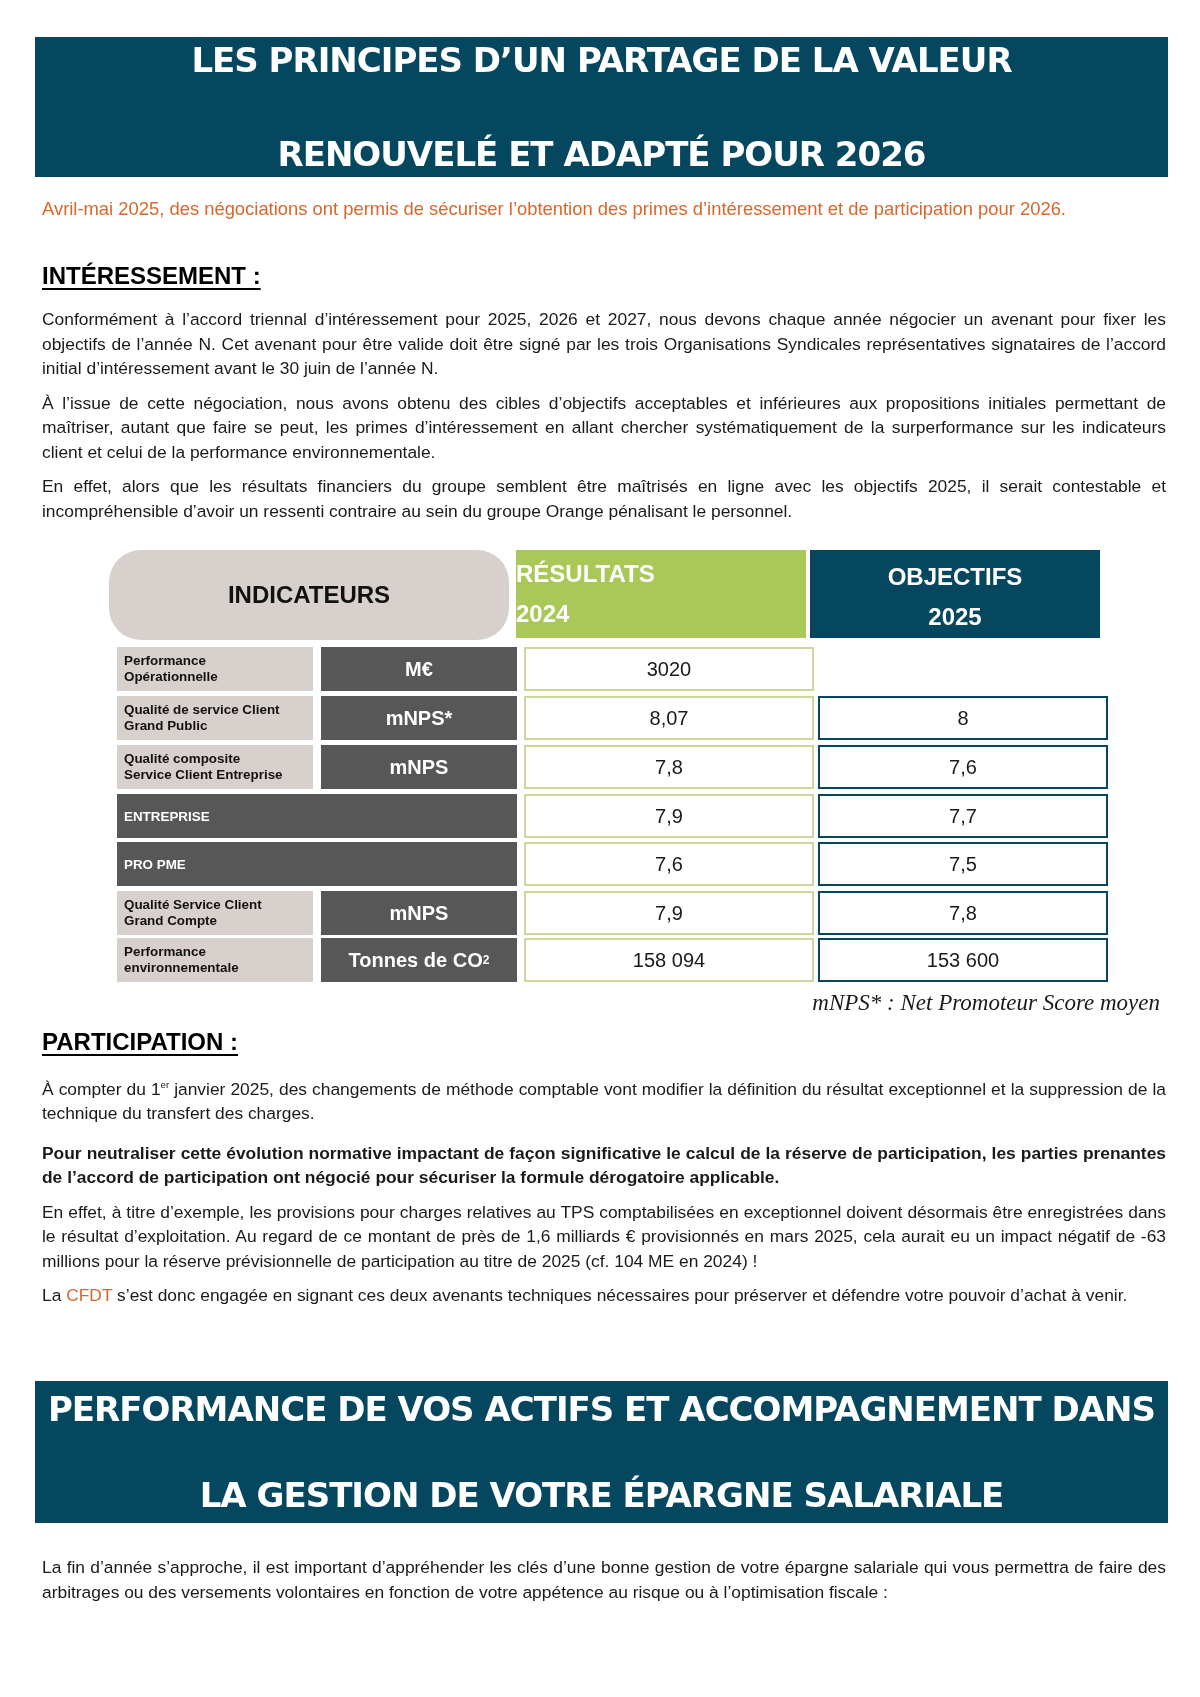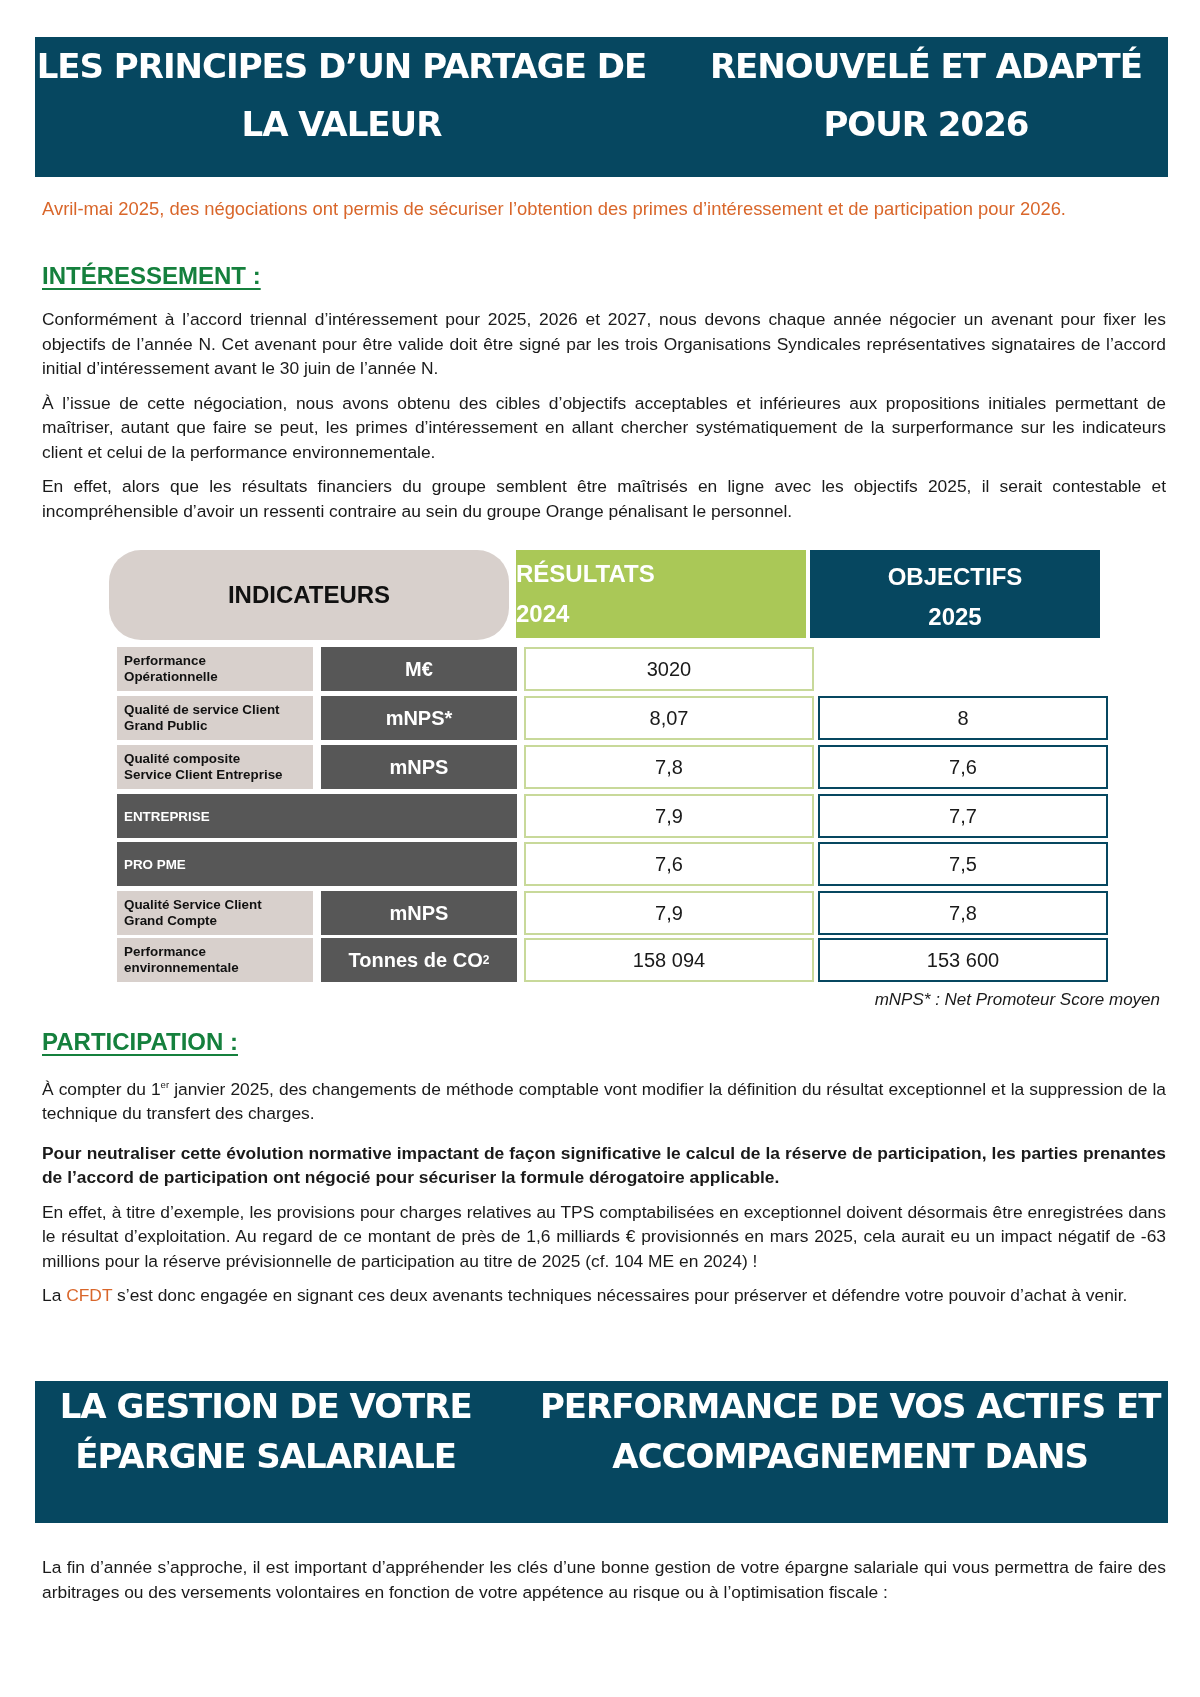--- a/index.html
+++ b/index.html
@@ -4,31 +4,31 @@
 <style>
   * { box-sizing: border-box; margin: 0; padding: 0; }
   html, body { width: 1200px; height: 1697px; background: #ffffff; overflow: hidden; }
   body { font-family: "Liberation Sans", "DejaVu Sans", sans-serif; color: #1a1a1a; position: relative; }
 
   .banner {
     position: absolute; left: 35px; width: 1133px;
     background: #064760; color: #ffffff; text-align: center;
     font-family: "DejaVu Sans", "Liberation Sans", sans-serif;
     font-weight: bold; letter-spacing: -1px;
-    display: flex; flex-direction: row; justify-content: center; gap: 36px;
+    display: flex; flex-direction: column; justify-content: center; gap: 36px;
   }
   .banner .line { display: block; }
   #banner1 { top: 37px; height: 140px; font-size: 34px; line-height: 58px; }
   #banner2 { top: 1381px; height: 142px; font-size: 34px; line-height: 50px; }
 
   .body-wrap { position: absolute; left: 42px; width: 1124px; }
   .p { font-size: 17.4px; line-height: 24.5px; text-align: justify; }
   .intro { color: #d9662a; font-size: 18.4px; line-height: 26px; }
   .section-title {
-    color: #15803d; font-weight: bold; font-size: 24px; text-decoration: underline;
+    color: #000000; font-weight: bold; font-size: 24px; text-decoration: underline;
     text-underline-offset: 4px; text-decoration-thickness: 2px;
   }
   .hl { color: #d9662a; }
 
   
   .table { position: absolute; left: 109px; top: 550px; width: 990px; }
   .hdr-ind { position: absolute; left: 0; top: 0; width: 400px; height: 90px; background: #d8d0cc;
     display: flex; align-items: center; justify-content: center; font-weight: bold; font-size: 24px; color: #111; border-radius: 32px; }
   .hdr-res { position: absolute; left: 407px; top: 0; width: 290px; height: 88px; background: #aac857;
     color: #ffffff; text-align: left; font-weight: bold; font-size: 24px; line-height: 40px; padding-top: 4px; }
@@ -38,21 +38,21 @@
   .lbl { position: absolute; left: 0; top: 0; width: 196px; height: 44px; background: #d8d0cc;
     font-weight: bold; font-size: 13.4px; line-height: 16px; padding: 6px 0 0 7px; color: #111; }
   .unit { position: absolute; left: 204px; top: 0; width: 196px; height: 44px; background: #575757;
     color: #ffffff; font-weight: bold; font-size: 20px; display: flex; align-items: center; justify-content: center; }
   .unit-wide { position: absolute; left: 0; top: 0; width: 400px; height: 44px; background: #575757;
     color: #ffffff; font-weight: bold; font-size: 13.4px; display: flex; align-items: center; padding-left: 7px; }
   .val-res { position: absolute; left: 407px; top: 0; width: 290px; height: 44px; border: 2px solid #c8d99a;
     background: #fff; font-size: 20px; display: flex; align-items: center; justify-content: center; }
   .val-obj { position: absolute; left: 701px; top: 0; width: 290px; height: 44px; border: 2px solid #064760;
     background: #fff; font-size: 20px; display: flex; align-items: center; justify-content: center; }
-  .footnote { position: absolute; left: 740px; top: 990px; width: 420px; font-style: italic; font-size: 17px; text-align: right; }
+  .footnote { position: absolute; left: 740px; top: 990px; width: 420px; font-style: italic; font-size: 23px; text-align: right; font-family: Liberation Serif, serif; }
   sub { font-size: 0.6em; }
   sup { font-size: 0.55em; }
 </style>
 </head>
 <body>
 
 <div class="banner" id="banner1">
   <span class="line">LES PRINCIPES D’UN PARTAGE DE LA VALEUR</span>
   <span class="line">RENOUVELÉ ET ADAPTÉ POUR 2026</span>
 </div>
@@ -152,19 +152,19 @@
   <h2 class="section-title">PARTICIPATION :</h2>
 </div>
 <div class="body-wrap" style="top:1073px;">
   <p class="p"><span>À compter du 1</span><sup>er</sup><span> janvier 2025, des changements de méthode comptable vont modifier la définition du résultat exceptionnel et la suppression de la technique du transfert des charges.</span></p>
   <p class="p" style="margin-top:15px;font-weight:bold;">Pour neutraliser cette évolution normative impactant de façon significative le calcul de la réserve de participation, les parties prenantes de l’accord de participation ont négocié pour sécuriser la formule dérogatoire applicable.</p>
   <p class="p" style="margin-top:10px;">En effet, à titre d’exemple, les provisions pour charges relatives au TPS comptabilisées en exceptionnel doivent désormais être enregistrées dans le résultat d’exploitation. Au regard de ce montant de près de 1,6 milliards € provisionnés en mars 2025, cela aurait eu un impact négatif de -63 millions pour la réserve prévisionnelle de participation au titre de 2025 (cf. 104 ME en 2024) !</p>
   <p class="p" style="margin-top:10px;"><span>La </span><span class="hl">CFDT</span><span> s’est donc engagée en signant ces deux avenants techniques nécessaires pour préserver et défendre votre pouvoir d’achat à venir.</span></p>
 </div>
 
 <div class="banner" id="banner2">
+  <span class="line">PERFORMANCE DE VOS ACTIFS ET ACCOMPAGNEMENT DANS</span>
   <span class="line">LA GESTION DE VOTRE ÉPARGNE SALARIALE</span>
-  <span class="line">PERFORMANCE DE VOS ACTIFS ET ACCOMPAGNEMENT DANS</span>
 </div>
 
 <div class="body-wrap" style="top:1555px;">
   <p class="p">La fin d’année s’approche, il est important d’appréhender les clés d’une bonne gestion de votre épargne salariale qui vous permettra de faire des arbitrages ou des versements volontaires en fonction de votre appétence au risque ou à l’optimisation fiscale :</p>
 </div>
 
 </body></html>

